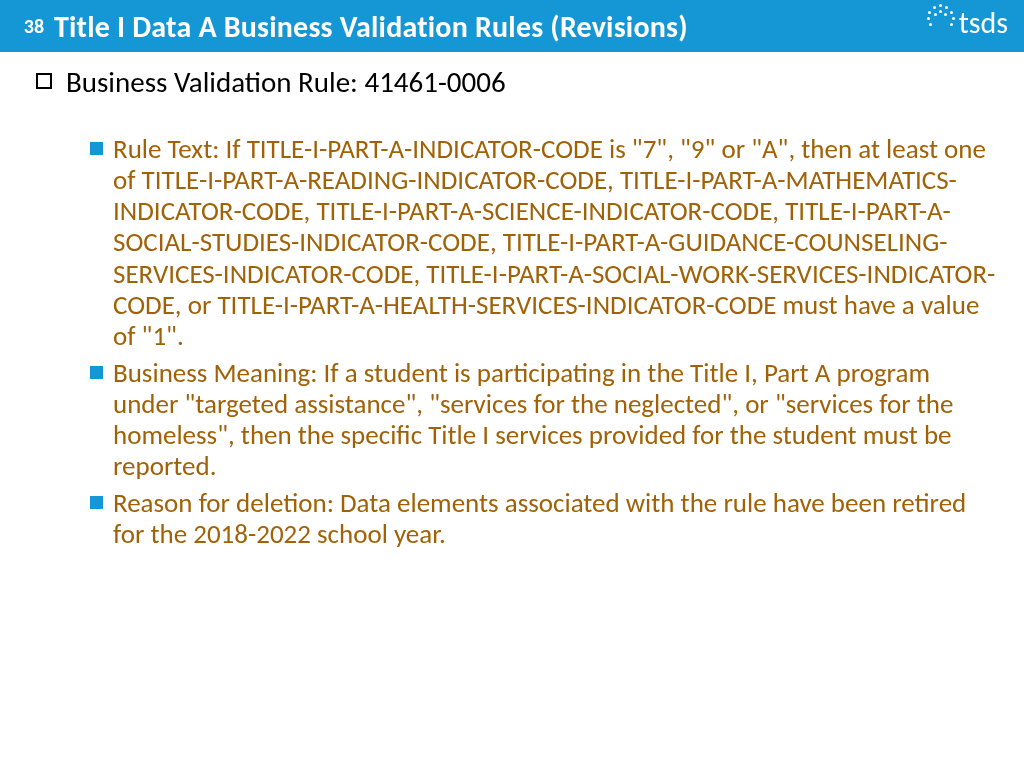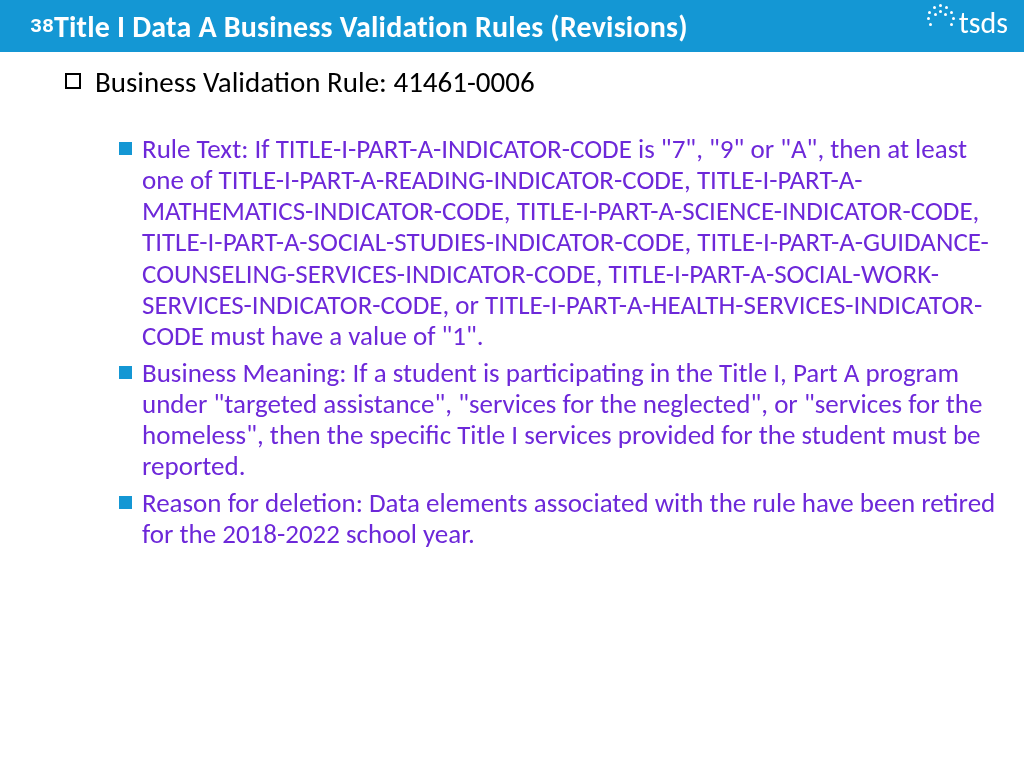--- a/index.html
+++ b/index.html
@@ -11,22 +11,21 @@
     height: 52px;
     display: flex;
     align-items: center;
     padding: 0 14px 0 14px;
     position: relative;
   }
   .page-num {
     font-size: 20px;
     font-weight: 600;
     width: 40px;
-    text-align: right;
-    font-family: Liberation Mono, monospace;
+    text-align: center;
   }
   .title {
     font-size: 30px;
     font-weight: 700;
     letter-spacing: 0.2px;
     flex: 1;
   }
   .logo {
     position: absolute;
     right: 16px;
@@ -43,21 +42,20 @@
   }
   .logo-text {
     font-size: 30px;
     font-weight: 400;
     letter-spacing: 0px;
     color: #fff;
   }
   .body {
     padding: 14px 26px 0 36px;
     color: #000;
-    margin-left: 29px;
   }
   .lvl1 {
     display: flex;
     align-items: flex-start;
     gap: 14px;
     margin-bottom: 34px;
   }
   .lvl1 .bullet-sq {
     flex: 0 0 auto;
     width: 16px; height: 16px;
@@ -77,21 +75,21 @@
   }
   .lvl2 .bullet-fill {
     flex: 0 0 auto;
     width: 13px; height: 13px;
     background: #1497D4;
     margin-top: 9px;
   }
   .lvl2 .text {
     font-size: 27px;
     line-height: 1.15;
-    color: #6d28d9;
+    color: #a16207;
   }
 </style>
 </head>
 <body>
 
 <div class="slide">
   <div class="header">
     <div class="page-num">38</div>
     <div class="title">Title I Data A Business Validation Rules (Revisions)</div>
     <div class="logo">

